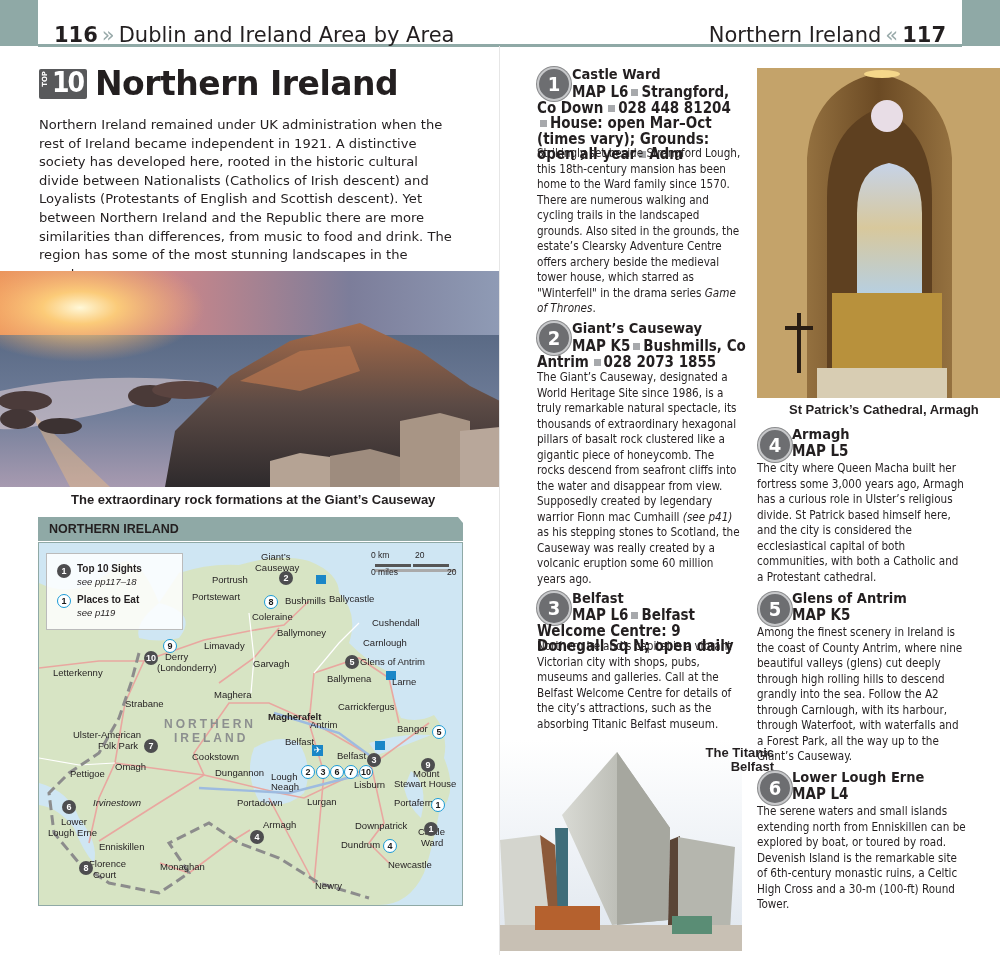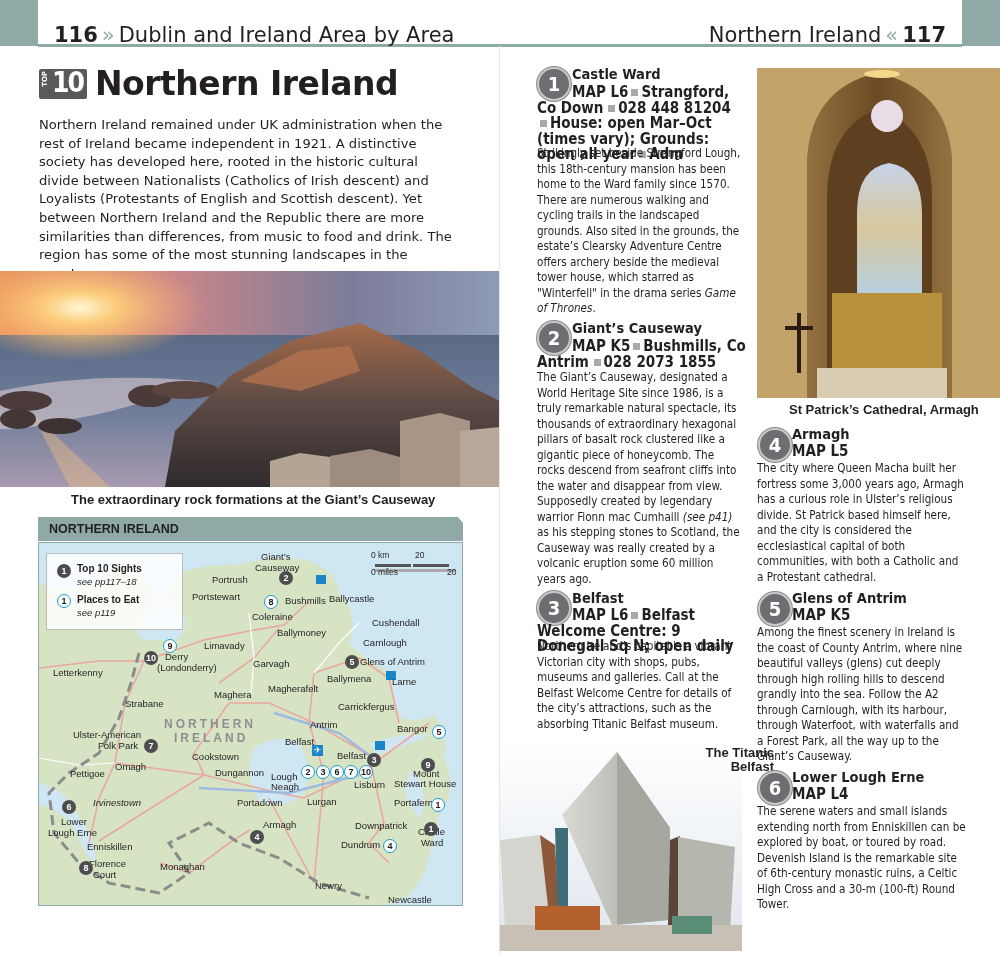--- a/index.html
+++ b/index.html
@@ -199,21 +199,21 @@
       <span class="lbl" style="left: 165px; top: 97px;">Limavady</span>
       <span class="lbl" style="left: 321px; top: 113px;">Glens of Antrim</span>
       <span class="lbl" style="left: 126px; top: 108px;">Derry</span>
       <span class="lbl" style="left: 118px; top: 119px;">(Londonderry)</span>
       <span class="lbl" style="left: 14px; top: 124px;">Letterkenny</span>
       <span class="lbl" style="left: 214px; top: 115px;">Garvagh</span>
       <span class="lbl" style="left: 272px; top: 130px; padding-left: 16px;">Ballymena</span>
       <span class="lbl" style="left: 353px; top: 133px;">Larne</span>
       <span class="lbl" style="left: 175px; top: 146px;">Maghera</span>
       <span class="lbl" style="left: 86px; top: 155px;">Strabane</span>
-      <span class="lbl" style="left: 229px; top: 140px;">Magherafelt</span>
+      <span class="lbl" style="left: 229px; top: 168px; font-weight: bold;">Magherafelt</span>
       <span class="lbl" style="left: 299px; top: 158px;">Carrickfergus</span>
       <span class="lbl" style="left: 271px; top: 176px;">Antrim</span>
       <span class="lbl" style="left: 358px; top: 180px;">Bangor</span>
       <span class="lbl" style="left: 34px; top: 186px;">Ulster-American</span>
       <span class="lbl" style="left: 59px; top: 197px;">Folk Park</span>
       <span class="lbl" style="left: 246px; top: 193px;">Belfast</span>
       <span class="lbl" style="left: 298px; top: 207px;">Belfast</span>
       <span class="lbl" style="left: 153px; top: 208px;">Cookstown</span>
       <span class="lbl" style="left: 76px; top: 218px;">Omagh</span>
       <span class="lbl" style="left: 374px; top: 225px;">Mount</span>
@@ -226,23 +226,23 @@
       <span class="lbl" style="left: 54px; top: 254px; font-style: italic;">Irvinestown</span>
       <span class="lbl" style="left: 198px; top: 254px;">Portadown</span>
       <span class="lbl" style="left: 268px; top: 253px;">Lurgan</span>
       <span class="lbl" style="left: 355px; top: 254px;">Portaferry</span>
       <span class="lbl" style="left: 22px; top: 273px;">Lower</span>
       <span class="lbl" style="left: 9px; top: 284px;">Lough Erne</span>
       <span class="lbl" style="left: 224px; top: 276px;">Armagh</span>
       <span class="lbl" style="left: 316px; top: 277px;">Downpatrick</span>
       <span class="lbl" style="left: 379px; top: 283px;">Castle</span>
       <span class="lbl" style="left: 382px; top: 294px;">Ward</span>
-      <span class="lbl" style="left: 48px; top: 298px;">Enniskillen</span>
+      <span class="lbl" style="left: 60px; top: 298px;">Enniskillen</span>
       <span class="lbl" style="left: 302px; top: 296px;">Dundrum</span>
-      <span class="lbl" style="left: 349px; top: 316px; margin-top: 35px;">Newcastle</span>
+      <span class="lbl" style="left: 349px; top: 316px;">Newcastle</span>
       <span class="lbl" style="left: 50px; top: 315px;">Florence</span>
       <span class="lbl" style="left: 54px; top: 326px;">Court</span>
       <span class="lbl" style="left: 121px; top: 318px;">Monaghan</span>
       <span class="lbl" style="left: 276px; top: 337px;">Newry</span>
     </div>
   <div id="map-sights">
       <span class="mk s" style="left: 240px; top: 28px;">2</span>
       <span class="mk s" style="left: 105px; top: 108px;">10</span>
       <span class="mk s" style="left: 306px; top: 112px;">5</span>
       <span class="mk s" style="left: 105px; top: 196px;">7</span>

